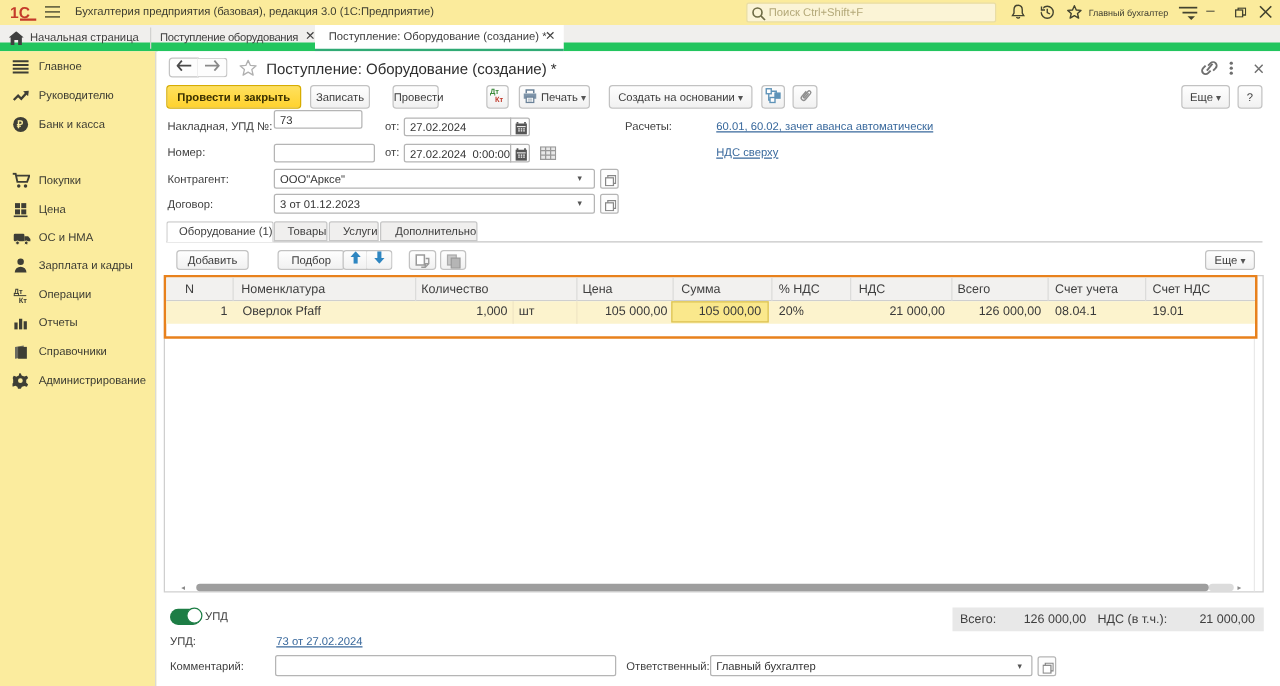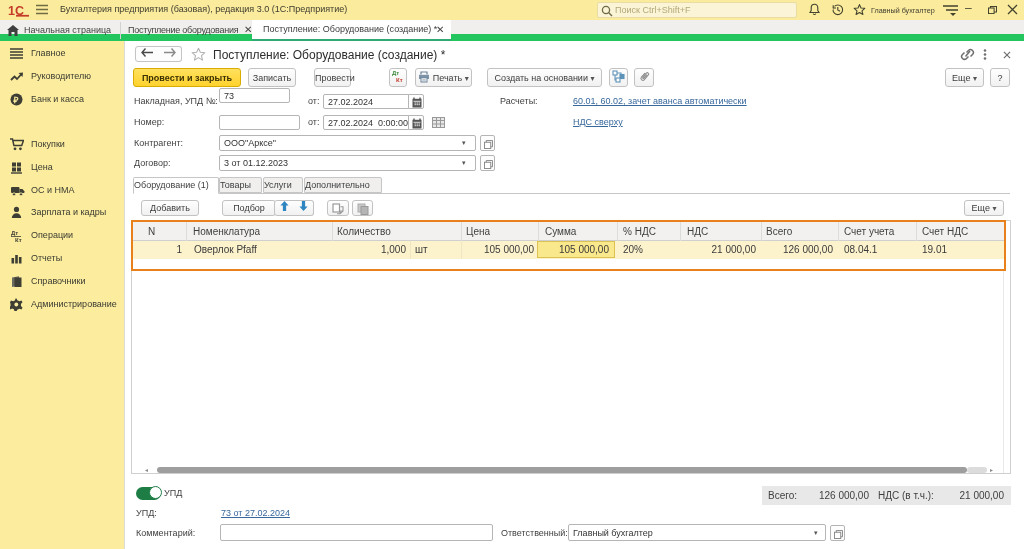--- a/index.html
+++ b/index.html
@@ -37,21 +37,21 @@
 
 .btn { position:absolute; top:27px; height:19px; background:linear-gradient(#fefefe,#f1f1f1); border:1px solid #c2c2c2; border-radius:3px; text-align:center; color:#3c3c3c; line-height:18px; white-space:nowrap; }
 #btnmain { left:7px; width:108px; background:linear-gradient(#ffe15e,#ffd22e); border:1px solid #d8ad00; font-weight:bold; color:#3a3000; }
 
 .lbl { position:absolute; color:#3f3f3f; white-space:nowrap; }
 .inp { position:absolute; background:#fff; border:1px solid #b5b5b5; border-radius:2px; color:#333; line-height:12px; padding:1px 0 0 4px; }
 .link { position:absolute; color:#38689c; text-decoration:underline; white-space:nowrap;text-align:right; }
 .combo-arrow { position:absolute; color:#555; font-size:7px; }
 .sq-btn { position:absolute; background:#fdfdfd; border:1px solid #b5b5b5; border-radius:2px; }
 
-.ttab { position:absolute; top:136px; height:16px; background:#f0efee; border:1px solid #c6c6c6; border-radius:2px 2px 0 0; text-align:left; line-height:15px; color:#3e3e3e; white-space:nowrap; }
+.ttab { position:absolute; top:136px; height:16px; background:#f0efee; border:1px solid #c6c6c6; border-radius:2px 2px 0 0; text-align:right; line-height:15px; color:#3e3e3e; white-space:nowrap; }
 #ttab-active { background:#fff; border-bottom:1px solid #fff; height:17px; z-index:3; }
 #tabline { position:absolute; left:7px; top:152px; width:877px; height:1px; background:#c6c6c6; }
 .tbtn { position:absolute; top:159px; height:16px; background:linear-gradient(#fefefe,#f1f1f1); border:1px solid #c2c2c2; border-radius:3px; text-align:center; line-height:14px; color:#3c3c3c; }
 
 #tblbox { position:absolute; left:5px; top:179px; width:880px; height:254px; border:1px solid #cfcfcf; background:#fff; }
 #vline { position:absolute; left:871px; top:0; width:1px; height:252px; background:#e9e9e9; }
 #orangebox { position:absolute; left:-1px; top:-1px; width:875px; height:51px; border:2px solid #e8811c; background:#fff; }
 #thead { position:absolute; left:1px; top:1px; width:871px; height:19px; background:#f2f1ef; border-bottom:1px solid #cfcfcf; }
 .th { position:absolute; top:4px; color:#3f3f3f; white-space:nowrap; font-size:10px; }
 .colline { position:absolute; top:0; width:1px; height:19px; background:#dcdcda; }

